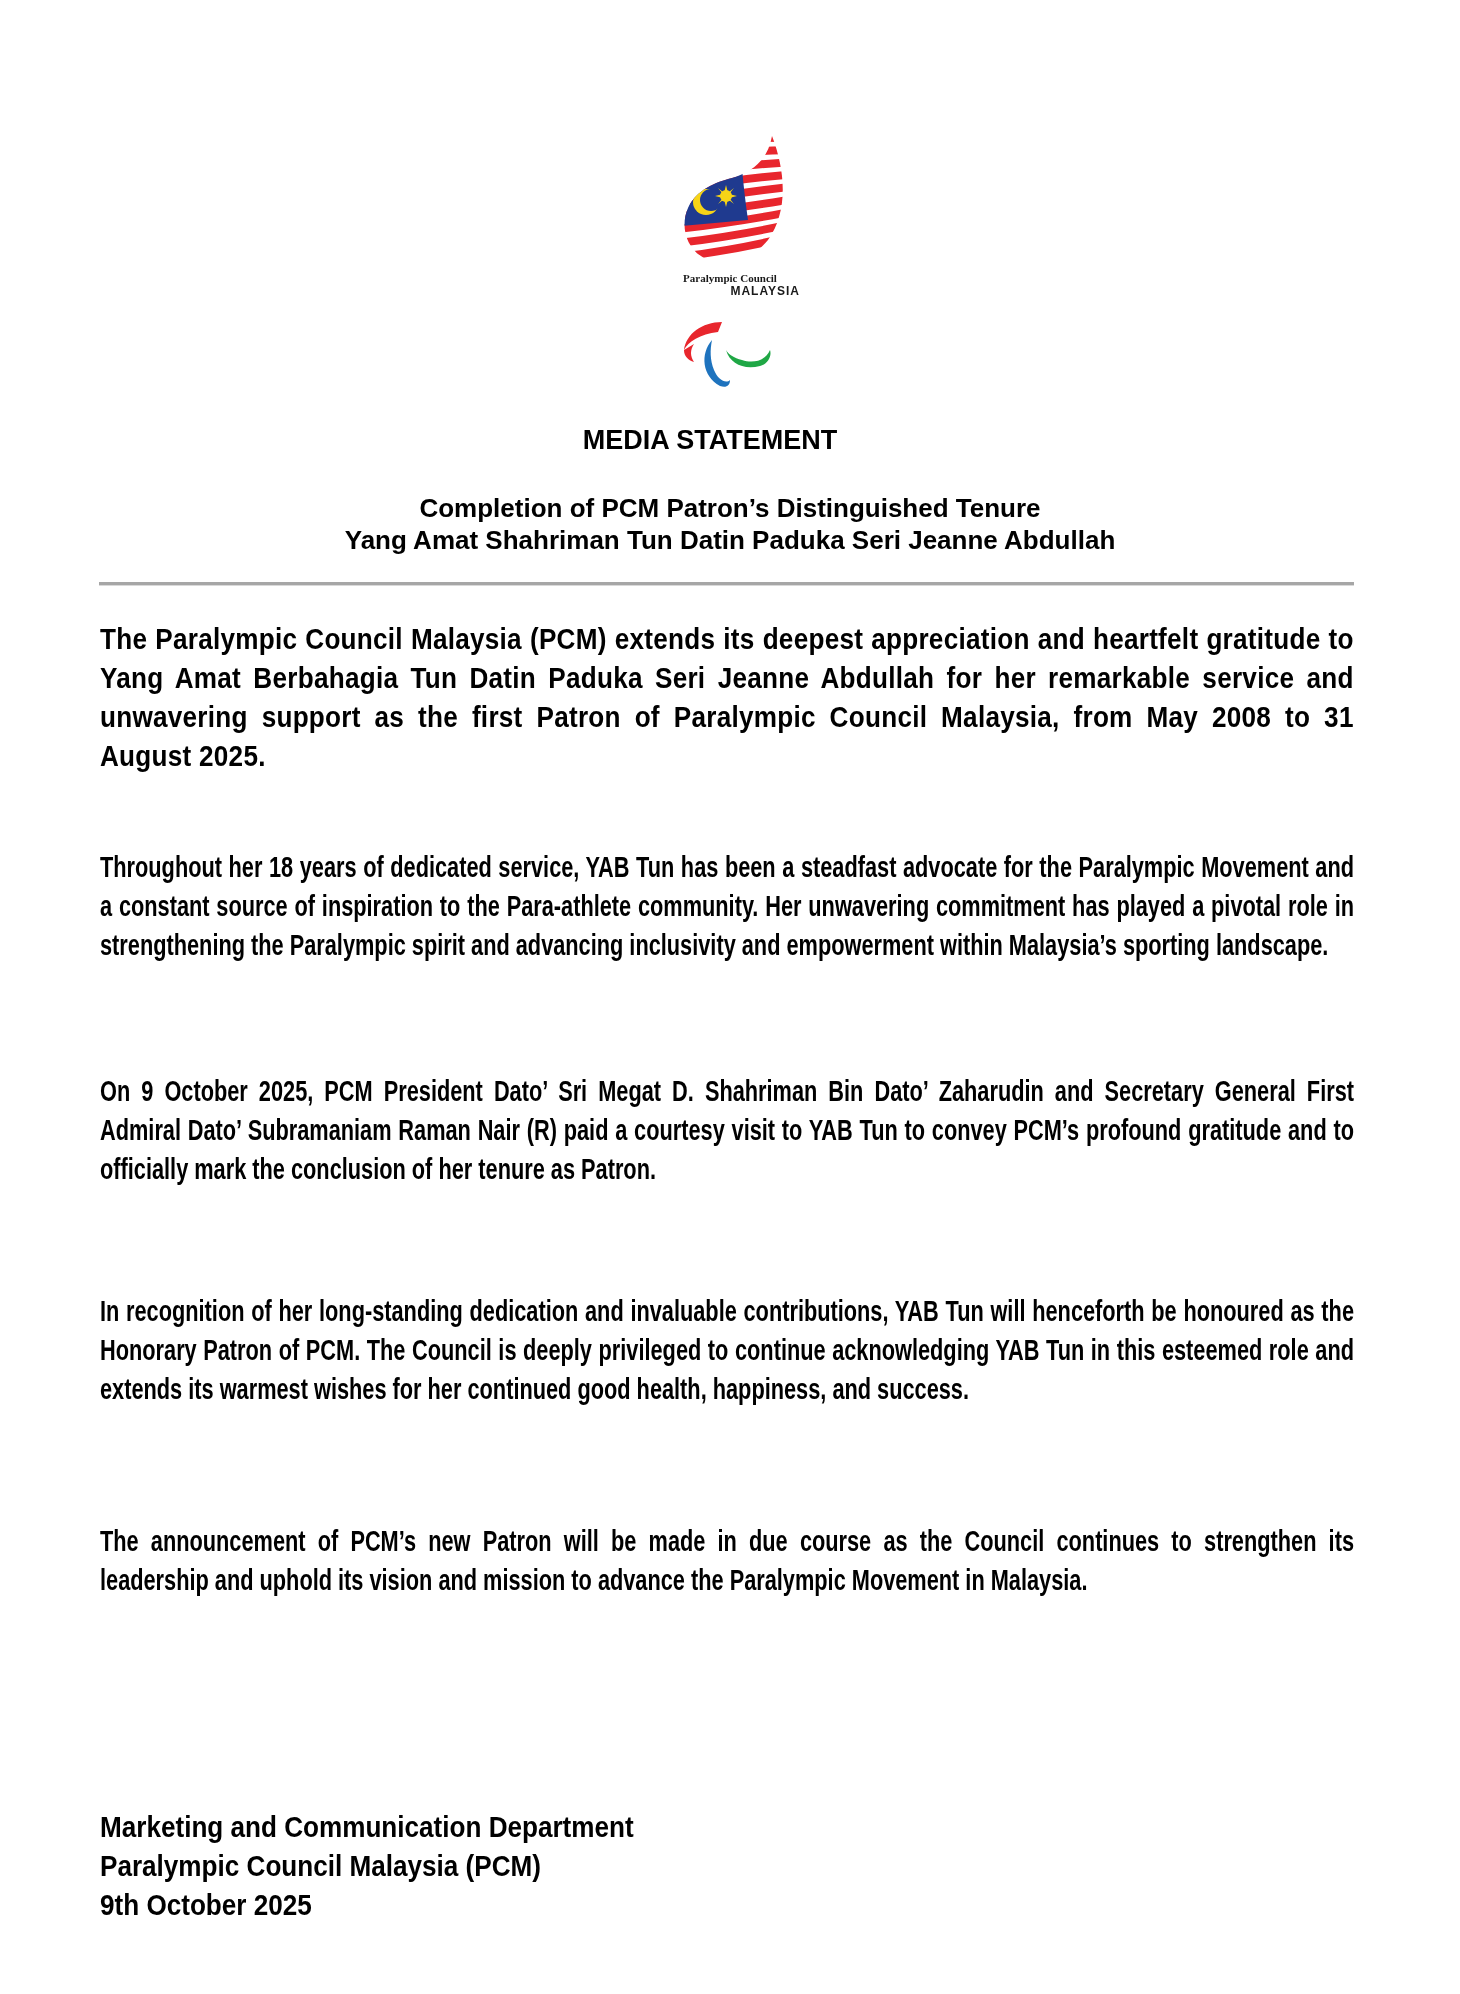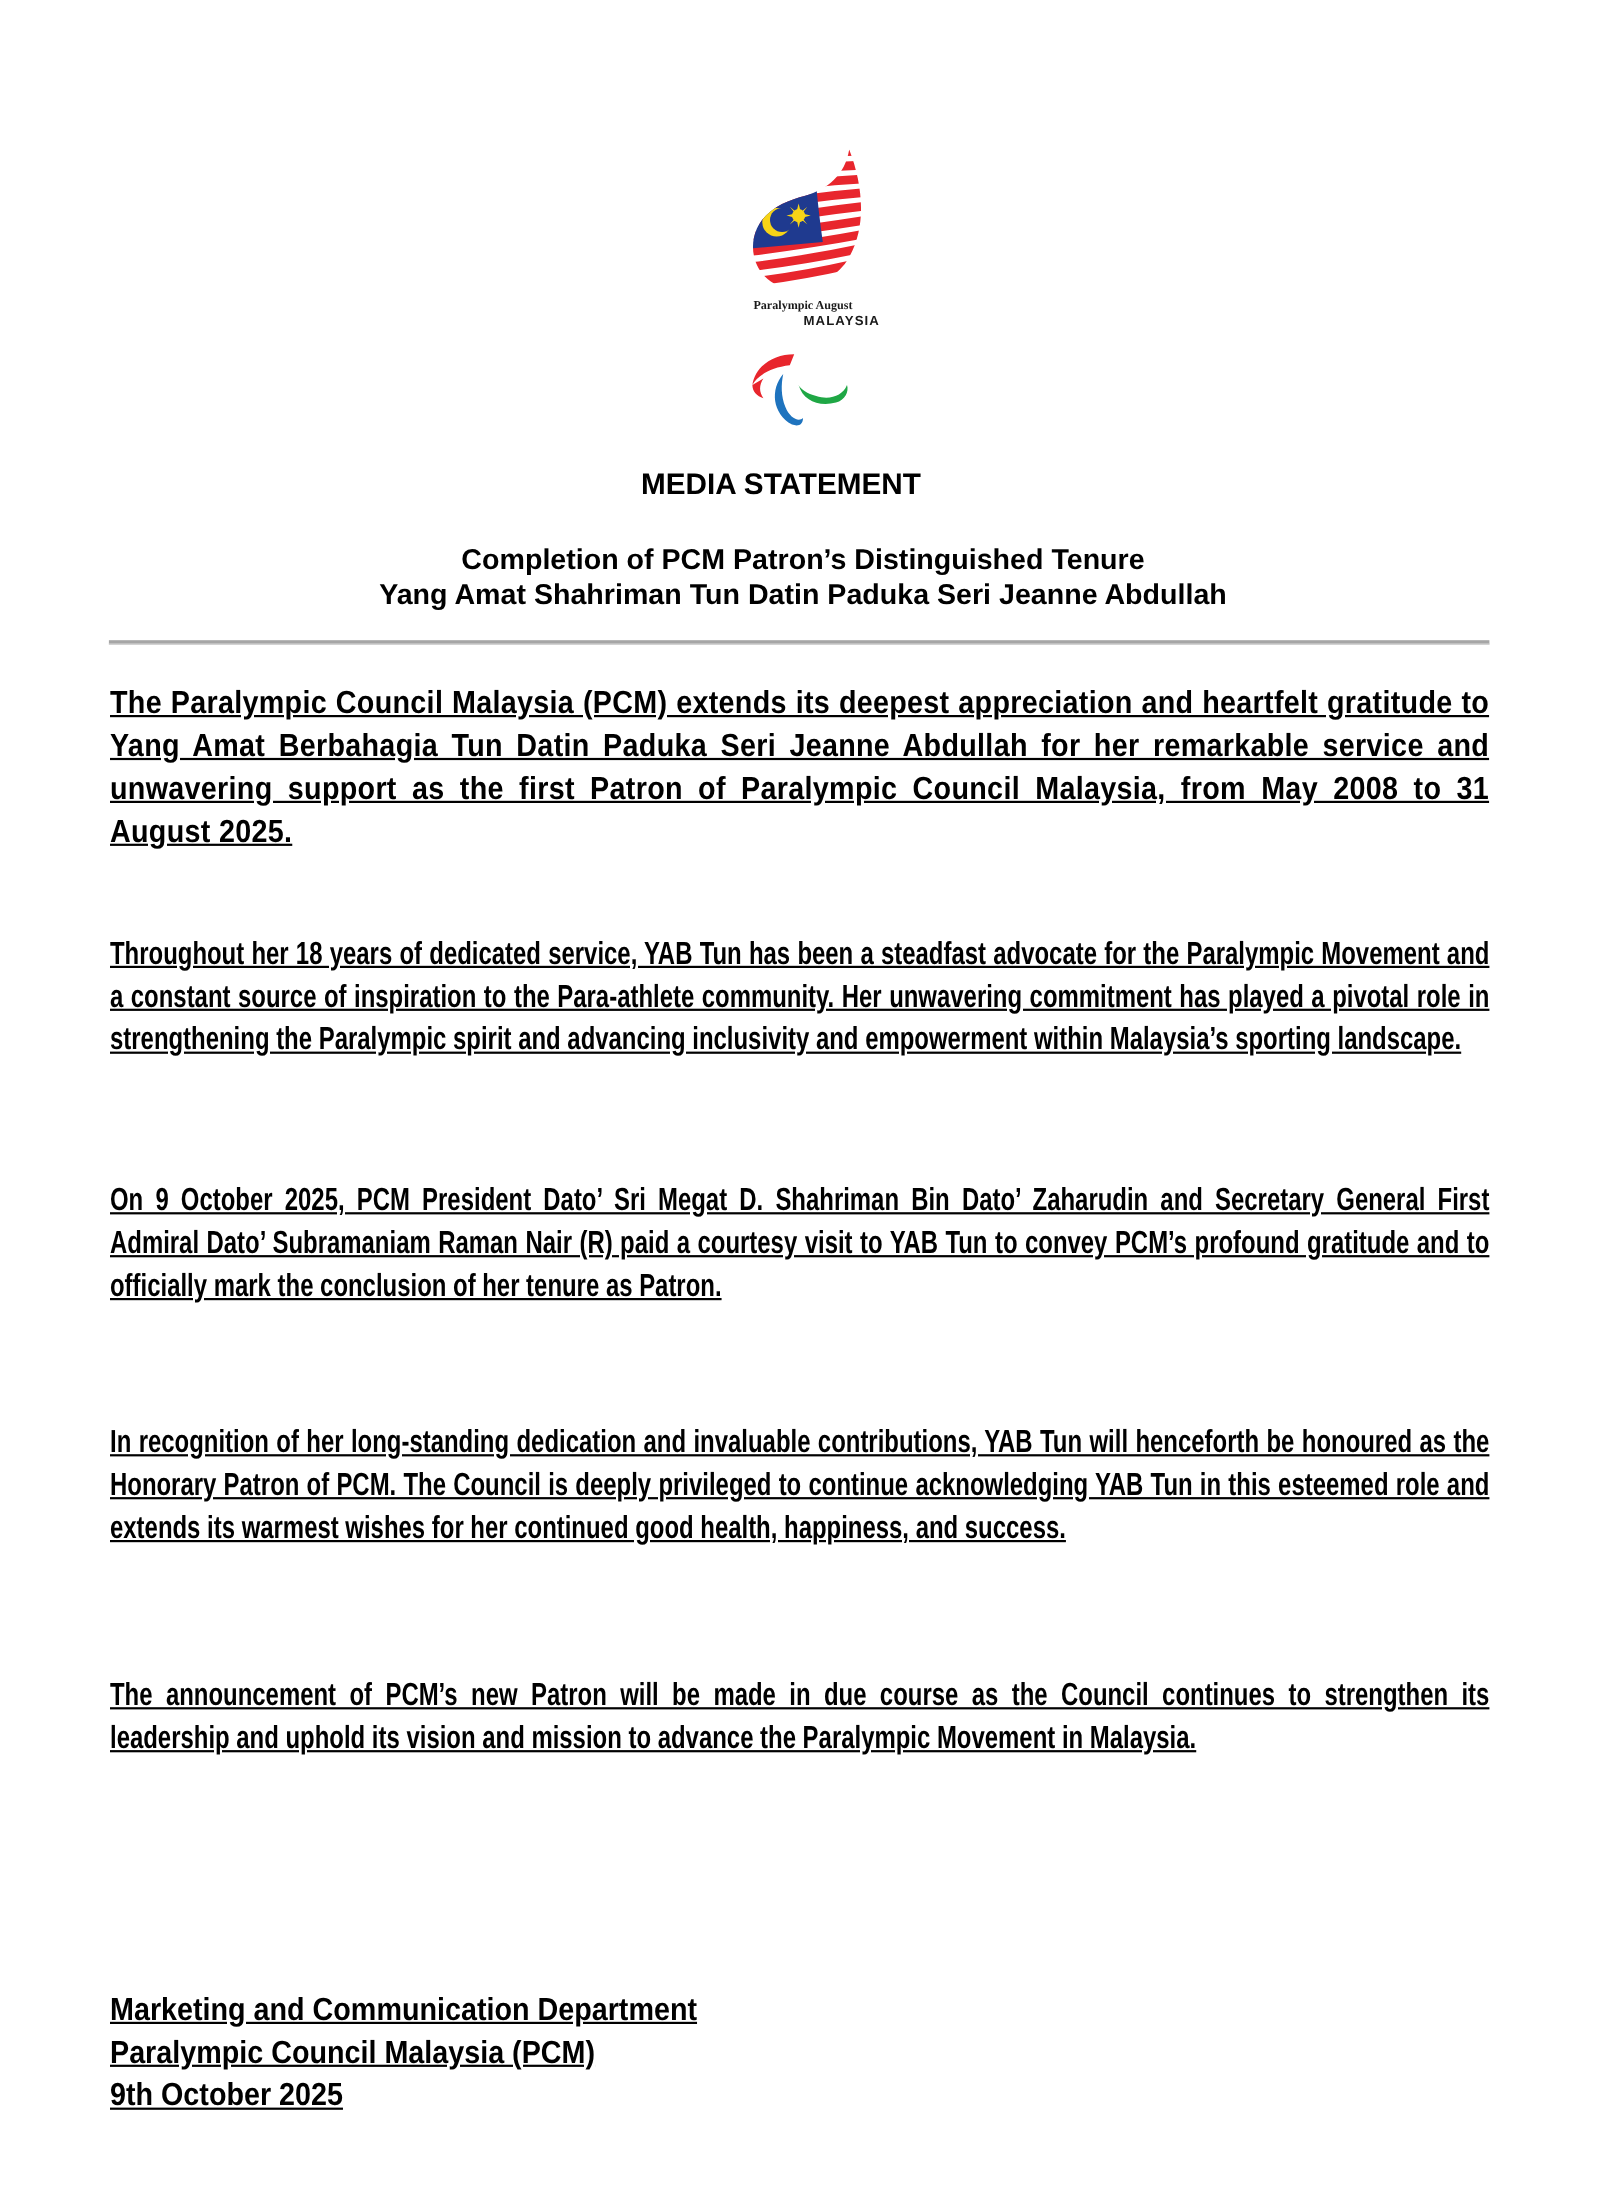--- a/index.html
+++ b/index.html
@@ -9,21 +9,21 @@
   .logo-text-big { position: absolute; left: 0; width: 140px; top: 152px; text-align: right; font-family: Liberation Sans, sans-serif; font-weight: bold; font-size: 12px; letter-spacing: 1px; color: #1a1a1a; }
   .agitos { position: absolute; left: 20px; top: 188px; }
 
   .media-title { position: absolute; top: 425px; left: 0; width: 1420px; text-align: center; font-weight: bold; font-size: 27px; }
   .subtitle { position: absolute; top: 492px; left: 0; width: 1460px; text-align: center; font-weight: bold; font-size: 26px; line-height: 32px; }
   .subtitle div { display: block; }
 
   .rule { position: absolute; left: 99px; top: 582px; width: 1255px; height: 3px; background: #a6a6a6; border-bottom: 1px solid #d9d9d9; }
 
   
-  .body-wrap { position: absolute; left: 100px; width: 1254px; text-decoration: underline; }
+  .body-wrap { position: absolute; left: 100px; width: 1254px; }
   .cond { width: 1672px; transform: scaleX(0.75); transform-origin: 0 0; font-weight: bold; font-size: 29px; line-height: 39px; text-align: justify; letter-spacing: 0px; }
   .cond p { margin: 0; }
   .p1 { top: 620px; }
   .p1 .cond { width: 1393px; transform: scaleX(0.9); letter-spacing: 0.3px; }
   .p2 { top: 848px; }
   .p3 { top: 1062px; margin-top: 10px; }
   .p4 { top: 1292px; }
   .p5 { top: 1522px; }
   .sig { top: 1808px; }
   .sig .cond { text-align: left; width: 1393px; transform: scaleX(0.9); line-height: 39px; }
@@ -54,21 +54,21 @@
       </g>
       <path d="M0 40 L82 36 Q84 60 88 88 L0 96 Z" fill="#1f3a8f"></path>
       <circle cx="46" cy="70" r="13" fill="#f7d417"></circle>
       <circle cx="51" cy="68" r="11" fill="#1f3a8f"></circle>
       <g fill="#f7d417" transform="translate(66 64)">
         <circle r="6"></circle>
         <path d="M0 -11 L1.5 -5 L0 -2 L-1.5 -5 Z M11 0 L5 1.5 L2 0 L5 -1.5 Z M0 11 L-1.5 5 L0 2 L1.5 5 Z M-11 0 L-5 -1.5 L-2 0 L-5 1.5 Z M8 -8 L4 -3 L2 -2 L3 -4 Z M8 8 L3 4 L2 2 L4 3 Z M-8 8 L-4 3 L-2 2 L-3 4 Z M-8 -8 L-3 -4 L-2 -2 L-4 -3 Z"></path>
       </g>
     </g>
   </svg>
-  <div class="logo-text-small">Paralympic August</div>
+  <div class="logo-text-small">Paralympic Council</div>
   <div class="logo-text-big">MALAYSIA</div>
   <svg class="agitos" width="100" height="75" viewBox="0 0 100 75">
     <path d="M42 2 C22 2 6 14 4 30 C8 22 20 14 38 12 Z" fill="#e8262d"></path>
     <path d="M4 30 C4 36 8 40 14 42 C10 36 10 30 14 24 Z" fill="#e8262d"></path>
     <path d="M32 20 C20 34 22 56 40 66 C46 68 50 66 50 60 C46 64 38 60 34 50 C30 40 30 30 32 20 Z" fill="#1e73be"></path>
     <path d="M46 30 C50 44 64 50 80 46 C88 44 92 36 90 30 C86 40 74 44 62 40 C54 38 48 34 46 30 Z" fill="#1fa745"></path>
   </svg>
 </div>
 
 <div class="media-title">MEDIA STATEMENT</div>

